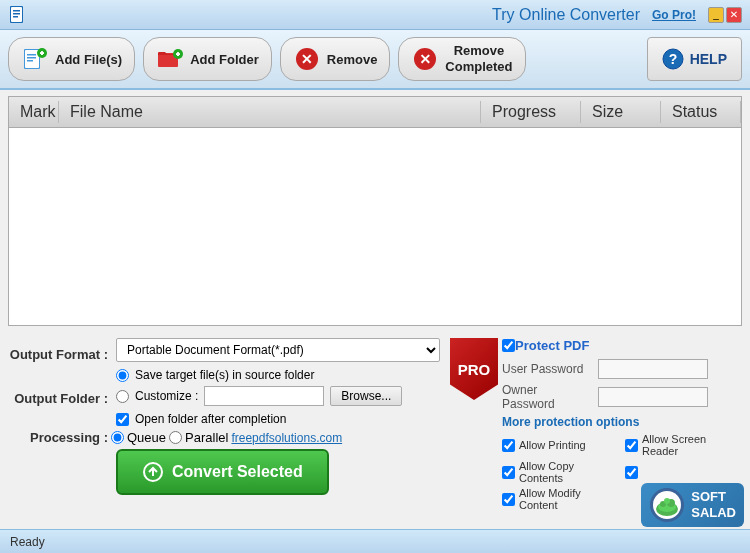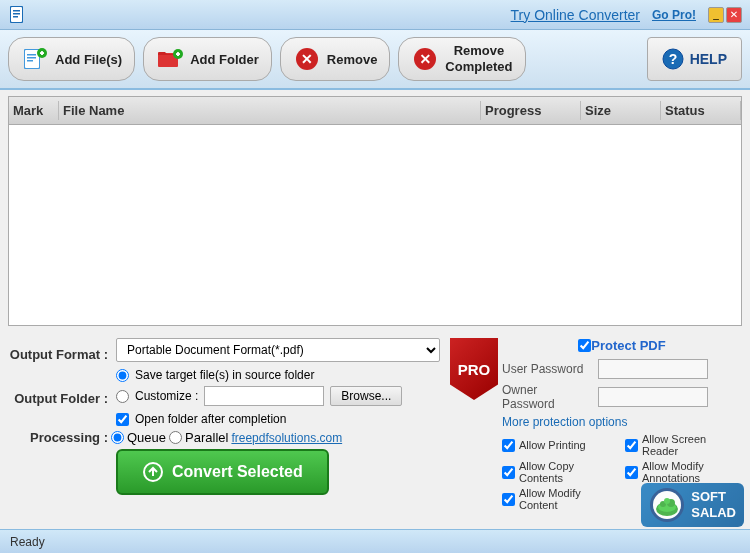--- a/index.html
+++ b/index.html
@@ -30,22 +30,21 @@
       color: #1a3a5c;
       font-weight: bold;
     }
     .title-bar-right {
       display: flex;
       align-items: center;
       gap: 12px;
     }
     .title-bar-link {
       color: #1a6bb5;
-      font-size: 14px;
-      text-decoration: underline;
+      font-size: 16px;
       cursor: pointer;
     }
     .title-bar-gopro {
       color: #1a6bb5;
       font-size: 12px;
       font-weight: bold;
       text-decoration: underline;
       cursor: pointer;
     }
     .window-btns {
@@ -122,23 +121,23 @@
       overflow: auto;
     }
     .file-list-header {
       display: grid;
       grid-template-columns: 50px 1fr 100px 80px 80px;
       background: linear-gradient(to bottom, #e8e8e8, #d0d0d0);
       border-bottom: 1px solid #aaa;
       padding: 4px 0;
     }
     .file-list-header-cell {
-      padding: 2px 4px;
-      font-weight: bold;
-      font-size: 13px;
+      padding: 2px 11px;
+      font-weight: normal;
+      font-size: 16px;
       color: #333;
       border-right: 1px solid #bbb;
     }
     .file-list-body {
       height: 200px;
     }
 
     
     .bottom-panel {
       display: flex;
@@ -246,21 +245,20 @@
       width: 240px;
       font-size: 12px;
     }
     .protect-pdf-title {
       color: #2266cc;
       font-weight: bold;
       font-size: 13px;
       margin-bottom: 6px;
       display: flex;
       align-items: center;
-      justify-content: center;
     }
     .password-row {
       display: flex;
       align-items: center;
       gap: 6px;
       margin-bottom: 4px;
     }
     .password-label {
       color: #555;
       width: 90px;
@@ -268,21 +266,21 @@
     .password-input {
       border: 1px solid #aaa;
       padding: 2px 4px;
       width: 110px;
       font-size: 12px;
       background: #f8f8f8;
     }
     .more-options {
       color: #1a6bb5;
       font-size: 12px;
-      font-weight: normal;
+      font-weight: bold;
       margin: 4px 0;
     }
     .perm-grid {
       display: grid;
       grid-template-columns: 1fr 1fr;
       gap: 3px 6px;
     }
     .perm-row {
       display: flex;
       align-items: center;
@@ -521,21 +519,20 @@
         <div class="perm-row">
           <input type="checkbox" checked="" style="">
           <span>Allow Screen Reader</span>
         </div>
         <div class="perm-row">
           <input type="checkbox" checked="" style="">
           <span>Allow Copy Contents</span>
         </div>
         <div class="perm-row">
           <input type="checkbox" checked="" style="">
-          <span>Allow Modify Annotations</span>
         </div>
         <div class="perm-row">
           <input type="checkbox" checked="" style="">
           <span>Allow Modify Content</span>
         </div>
       </div>
     </div>
   </div>
 </div>
 

